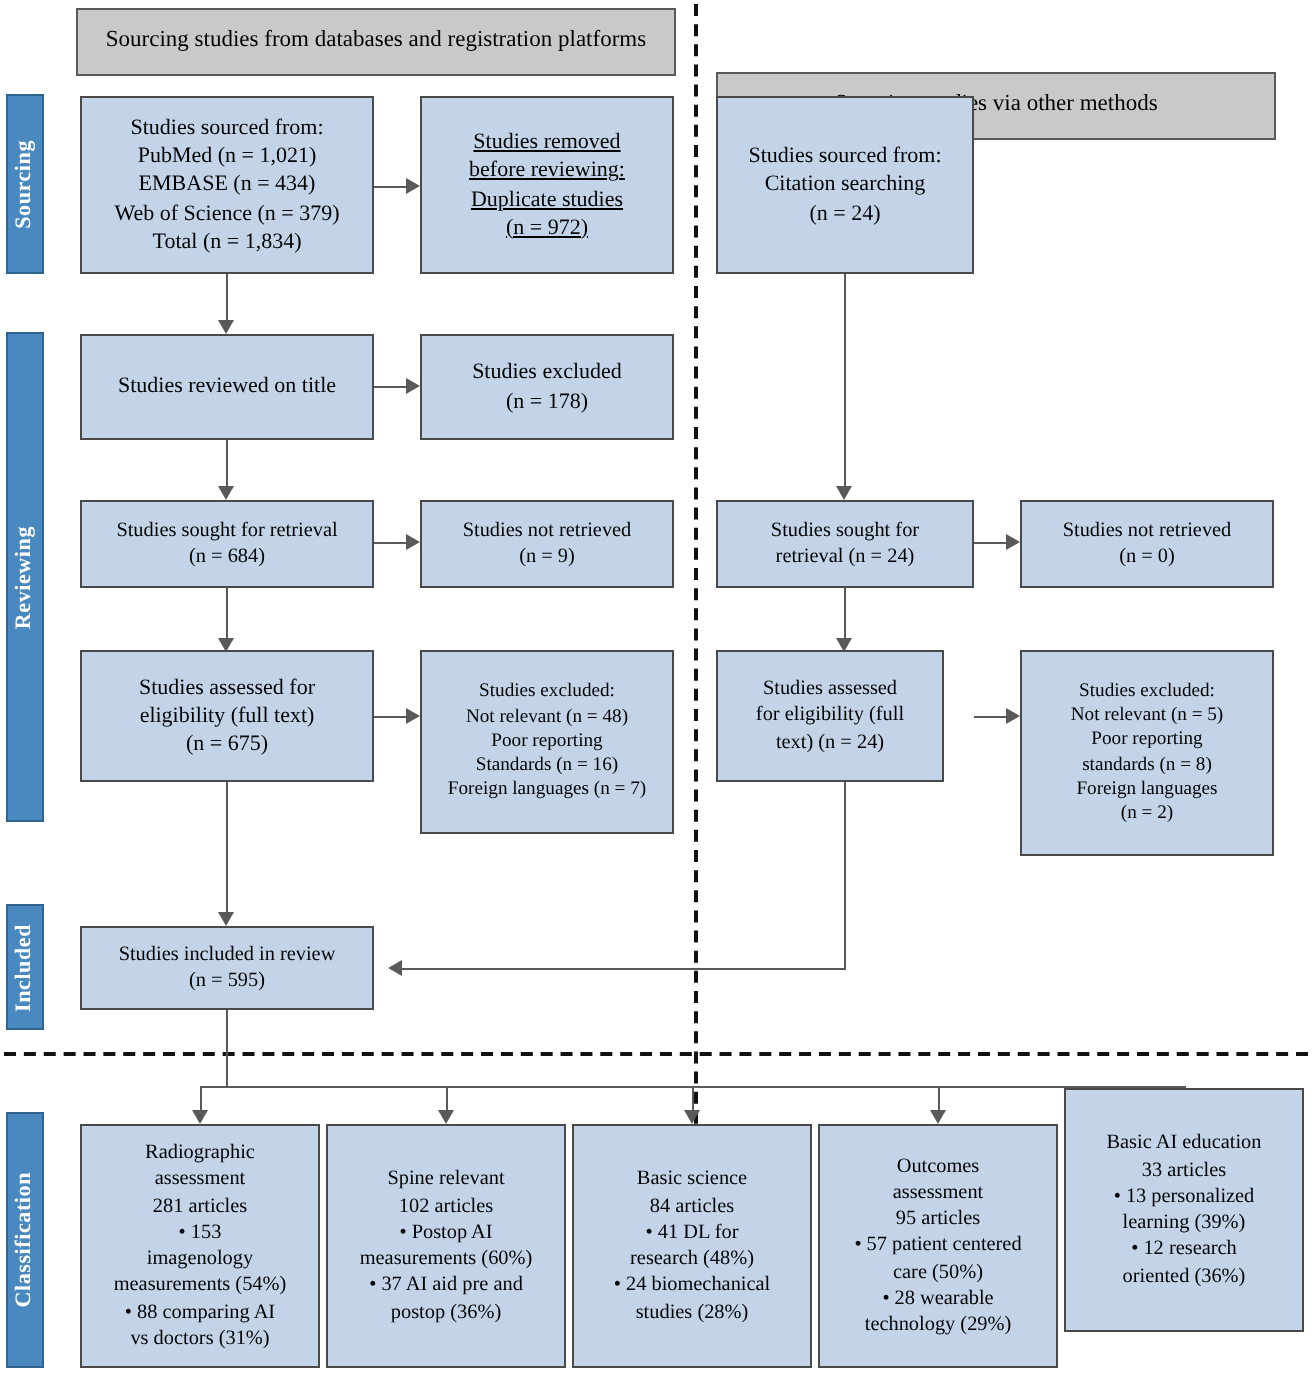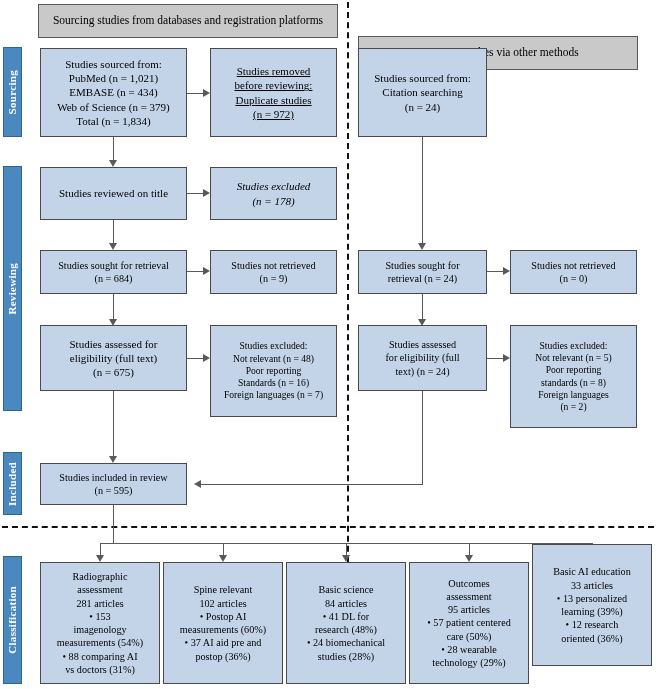--- a/index.html
+++ b/index.html
@@ -160,21 +160,21 @@
   <div class="arrow-r" style="left:203px;top:89px;"></div>
 
   <div class="ln-v" style="left:113px;top:137px;height:23px;"></div>
   <div class="arrow-d" style="left:109px;top:160px;"></div>
 
   <div class="bx" style="left:40px;top:167px;width:147px;height:53px;">
     <div class="inner">
       <span class="ln">Studies reviewed on title</span>
     </div>
   </div>
-  <div class="bx" style="left:210px;top:167px;width:127px;height:53px;font-style:italic;">
+  <div class="bx" style="left:210px;top:167px;width:127px;height:53px;">
     <div class="inner">
       <span class="ln">Studies excluded</span>
       <span class="ln">(n = 178)</span>
     </div>
   </div>
   <div class="ln-h" style="left:187px;top:193px;width:16px;"></div>
   <div class="arrow-r" style="left:203px;top:189px;"></div>
 
   <div class="ln-v" style="left:113px;top:220px;height:23px;"></div>
   <div class="arrow-d" style="left:109px;top:243px;"></div>
@@ -240,21 +240,21 @@
       <span class="ln">Studies not retrieved</span>
       <span class="ln">(n = 0)</span>
     </div>
   </div>
   <div class="ln-h" style="left:487px;top:271px;width:16px;"></div>
   <div class="arrow-r" style="left:503px;top:267px;"></div>
 
   <div class="ln-v" style="left:422px;top:294px;height:25px;"></div>
   <div class="arrow-d" style="left:418px;top:319px;"></div>
 
-  <div class="bx small" style="left:358px;top:325px;width:129px;height:66px;">
+  <div class="bx small" style="left:358px;top:325px;width:114px;height:66px;">
     <div class="inner">
       <span class="ln">Studies assessed</span>
       <span class="ln">for eligibility (full</span>
       <span class="ln">text) (n = 24)</span>
     </div>
   </div>
   <div class="bx tiny" style="left:510px;top:325px;width:127px;height:103px;">
     <div class="inner">
       <span class="ln">Studies excluded:</span>
       <span class="ln">Not relevant (n = 5)</span>

